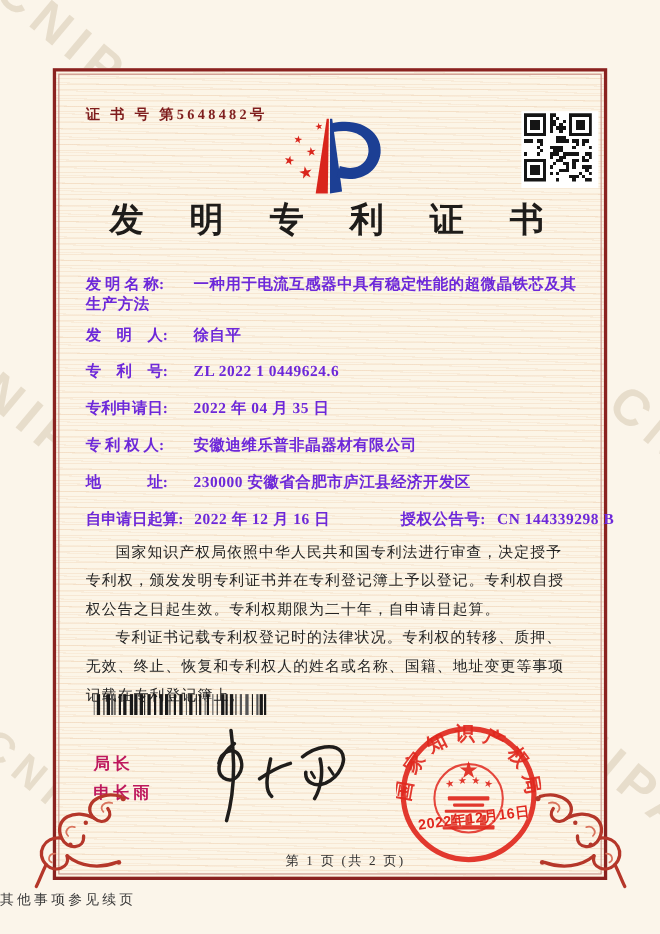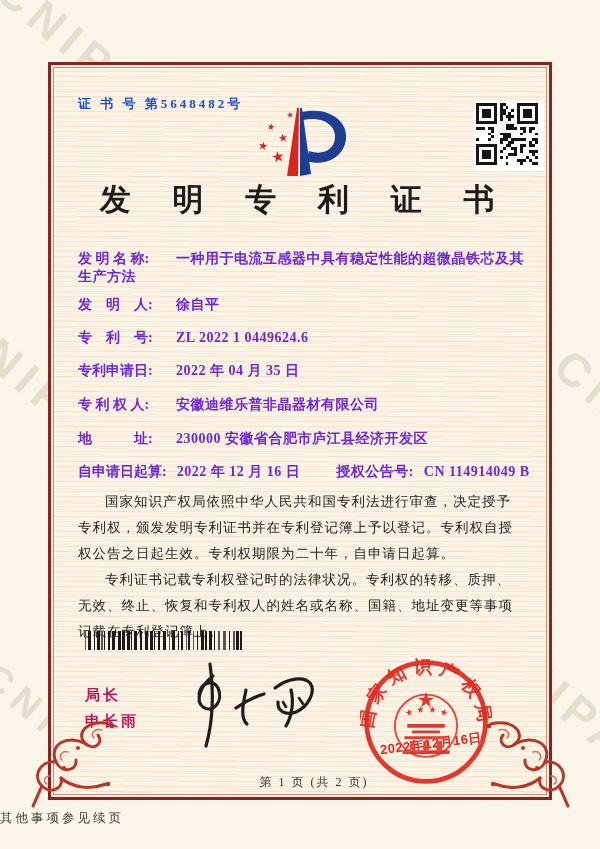--- a/index.html
+++ b/index.html
@@ -33,35 +33,35 @@
       #fcf5e7;
     z-index:2;
   }
   .frame::before{
     content:"";position:absolute;inset:2px;border:1px solid #c98f85;pointer-events:none;
   }
 
   .abs{position:absolute;}
 
   
-  .cert-no{left:78px;top:95px;font-size:13px;font-weight:600;letter-spacing:3px;color:#1d4ed8;z-index:5;}
+  .cert-no{left:78px;top:95px;font-size:13px;font-weight:600;letter-spacing:3px;color:#7f1d1d;z-index:5;}
   .logo{left:238px;top:101px;width:124px;height:78px;z-index:5;}
   .qr-box{left:474px;top:101px;width:66px;height:66px;background:#fff;padding:2px;z-index:5;}
   .qr-box svg{width:62px;height:62px;display:block;}
   .title{
     left:0;top:179px;width:594px;text-align:center;
     font-size:31px;font-weight:600;letter-spacing:17px;text-indent:17px;
     color:#1e1c1a;z-index:5;
   }
 
   
   .row{left:78px;width:450px;font-size:14px;font-weight:600;color:#6d28d9;z-index:5;white-space:nowrap;}
   .row .lbl{display:inline-block;min-width:88px;}
   .row .val{margin-left:10px;letter-spacing:0.5px;}
-  .row .val2lbl{margin-left:36px;}
+  .row .val2lbl{margin-left:64px;}
   .r0{top:250px;white-space:normal;}
   .r1{top:296px;} .r2{top:329px;} .r3{top:362px;} .r4{top:396px;} .r5{top:430px;} .r6{top:463px;}
 
   
   .body-text{
     left:78px;top:489px;width:446px;z-index:5;
     font-size:13.5px;line-height:26px;letter-spacing:1px;color:#242424;
   }
   .body-text p{margin:0;text-indent:2em;}
 
@@ -249,21 +249,21 @@
   <div class="abs row r3">
     <span class="lbl">专利申请日:</span><span class="val">2022 年 04 月 35 日</span>
   </div>
   <div class="abs row r4">
     <span class="lbl">专 利 权 人:</span><span class="val">安徽迪维乐普非晶器材有限公司</span>
   </div>
   <div class="abs row r5">
     <span class="lbl">地　　　址:</span><span class="val">230000 安徽省合肥市庐江县经济开发区</span>
   </div>
   <div class="abs row r6">
-    <span class="lbl">自申请日起算:</span><span class="val">2022 年 12 月 16 日</span><span class="val val2lbl">授权公告号:</span><span class="val">CN 114914049 B</span>
+    <span class="lbl">自申请日起算:</span><span class="val">2022 年 12 月 16 日</span><span class="val val2lbl">授权公告号:</span><span class="val">CN 144339298 B</span>
   </div>
 
   <div class="abs body-text">
     <p>国家知识产权局依照中华人民共和国专利法进行审查，决定授予专利权，颁发发明专利证书并在专利登记簿上予以登记。专利权自授权公告之日起生效。专利权期限为二十年，自申请日起算。</p>
     <p>专利证书记载专利权登记时的法律状况。专利权的转移、质押、无效、终止、恢复和专利权人的姓名或名称、国籍、地址变更等事项记载在专利登记簿上。</p>
   </div>
 
   <svg id="barcode" class="abs barcode" viewBox="0 0 158 19" preserveAspectRatio="none">
       <rect x="0" y="0" width="1" height="19" fill="#555"></rect>
       <rect x="3" y="0" width="3" height="19" fill="#1a1a1a"></rect>

